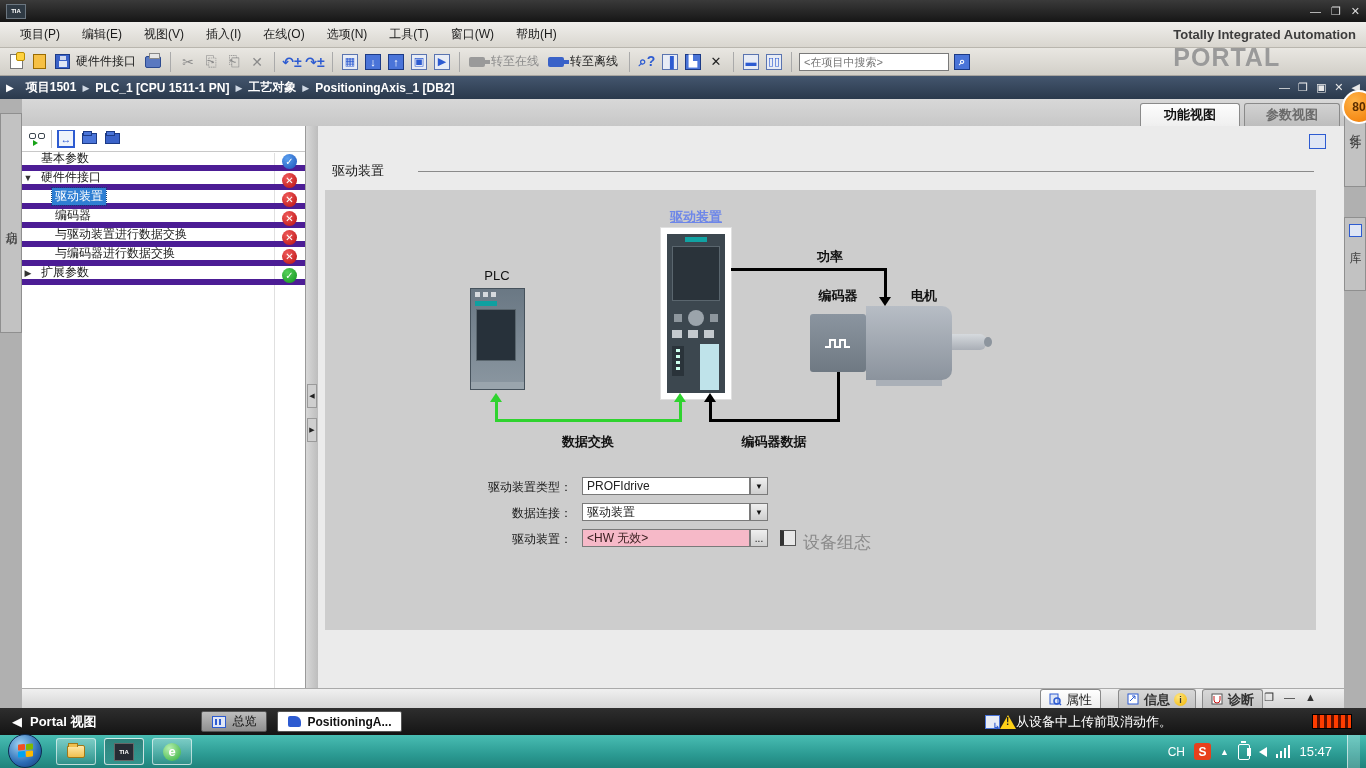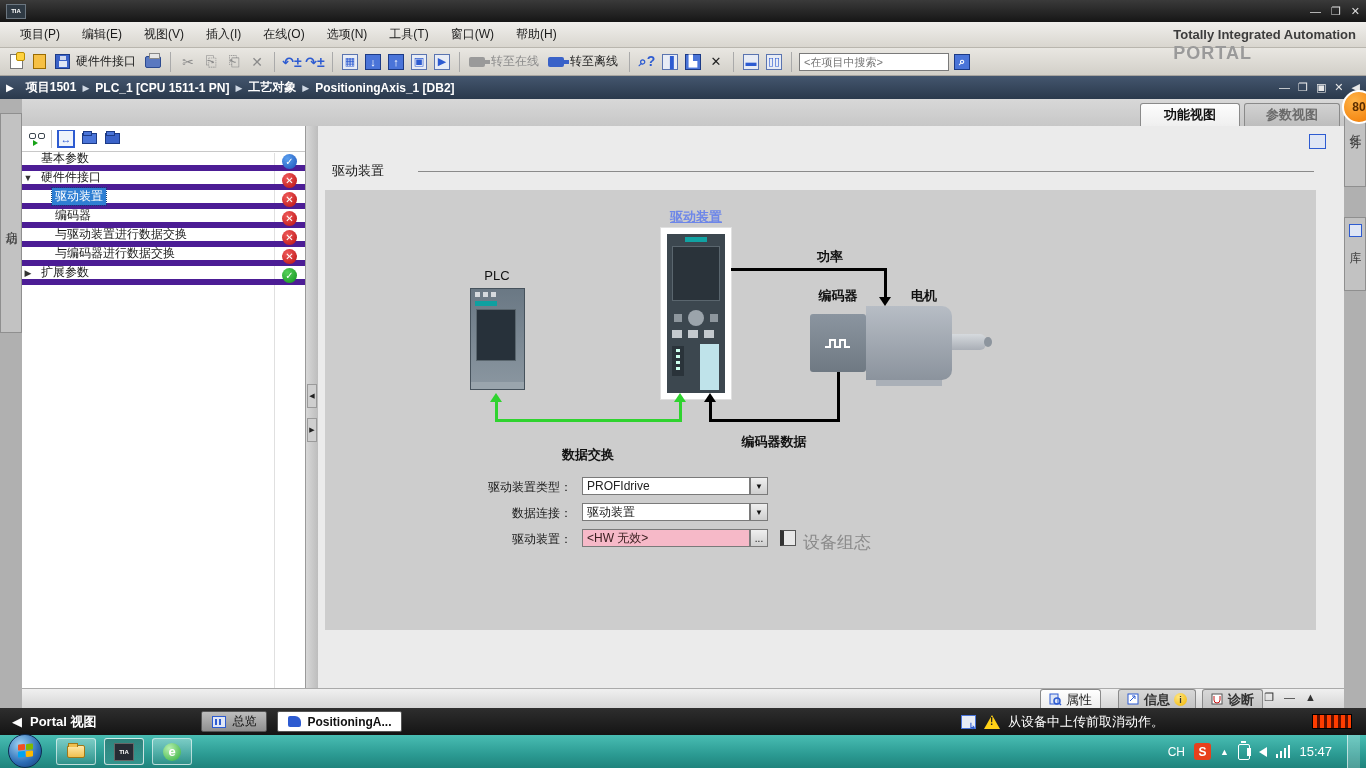--- a/index.html
+++ b/index.html
@@ -33,21 +33,21 @@
   .blubox.lite{background:#e8ecf5;color:#2d5bd1;border-color:#5a74b0}
   .plug{width:16px;height:10px;border-radius:2px;position:relative}
   .plug.gray{background:#9a9a9a}
   .plug.blue{background:#3a62c8}
   .plug::after{content:"";position:absolute;right:-5px;top:3px;width:5px;height:4px;background:inherit}
   .tool-label{font-size:12px;color:#1a1a1a;margin:0 4px 0 1px}
   .tool-label.dim{color:#8a8a8a}
   .search-box{width:150px;height:18px;border:1px solid #7a7a7a;background:#fff;font-size:11px;color:#8a8a8a;padding:1px 4px;font-family:inherit}
   .branding{right:10px;top:28px;text-align:left;line-height:1.15}
   .branding .l1{font-size:13px;font-weight:bold;color:#3c3c3c}
-  .branding .l2{font-size:18px;font-weight:bold;color:#9a9a9a;letter-spacing:1px}
+  .branding .l2{font-size:25px;font-weight:bold;color:#9a9a9a;letter-spacing:1px}
   
   .crumbbar{left:0;top:76px;width:1366px;height:23px;background:linear-gradient(#44566e,#2a394c);color:#fff;display:flex;align-items:center;padding:0 6px;gap:6px;font-weight:bold;font-size:12px}
   .crumb-sep{color:#cfd8e4;font-size:9px}
   .crumb-item{color:#fff}
   .crumb-arrow{color:#fff;font-size:10px;margin-right:6px}
   .crumb-wbtns{margin-left:auto;display:flex;gap:8px;font-size:11px;color:#e8e8e8;font-weight:normal}
   
   .rail{background:#b0b0b0;width:22px}
   .rail-tab{background:#c2c2c2;border:1px solid #8f8f8f;display:flex;flex-direction:column;align-items:center;gap:4px;padding:6px 0;width:22px}
   .vtext{writing-mode:vertical-rl;font-size:12px;color:#3c3c3c;letter-spacing:2px}
@@ -436,21 +436,21 @@
       <svg class="pulse-svg" width="30" height="16" viewBox="0 0 30 16">
         <polyline points="2,12 7,12 7,5 12,5 12,12 17,12 17,5 22,5 22,12 27,12" fill="none" stroke="#fff" stroke-width="2"></polyline>
       </svg>
     </div>
 
     <div class="vline g" style="left:170px;top:212px;height:20px"></div>
     <div class="hline g" style="left:170px;top:229px;width:187px"></div>
     <div class="vline g" style="left:354px;top:212px;height:20px"></div>
     <div class="arr gup" style="left:165px;top:203px"></div>
     <div class="arr gup" style="left:349px;top:203px"></div>
-    <div class="dlabel" style="left:213px;top:256px;width:100px">数据交换</div>
+    <div class="dlabel" style="left:213px;top:243px;width:100px">数据交换</div>
 
     <div class="vline" style="left:384px;top:212px;height:20px"></div>
     <div class="hline" style="left:384px;top:229px;width:131px"></div>
     <div class="vline" style="left:512px;top:182px;height:50px"></div>
     <div class="arr up" style="left:379px;top:203px"></div>
     <div class="dlabel" style="left:399px;top:243px;width:100px">编码器数据</div>
 
     <div class="frm-label" style="left:87px;top:289px">驱动装置类型：</div>
     <div class="frm-field" style="left:257px;top:287px">PROFIdrive</div>
     <div class="dd-btn" style="left:425px;top:287px">▼</div>
@@ -504,21 +504,21 @@
     <span>Portal 视图</span>
   </span>
   <span class="sb-btn gray">
     <span class="gridic"></span>
     <span>总览</span>
   </span>
   <span class="sb-btn white">
     <span class="axic"></span>
     <span>PositioningA...</span>
   </span>
-  <span style="margin-left:auto;display:flex;align-items:center;gap:8px;margin-right:14px">
+  <span style="margin-left:auto;display:flex;align-items:center;gap:0;margin-right:14px">
     <span class="docic"></span>
     <span class="warn-tri"></span>
     <span style="font-size:13px">从设备中上传前取消动作。</span>
     <span class="redbars" style="margin-left:140px"></span>
   </span>
 </div>
 
 <div class="abs taskbar">
   <span class="orb">
       <span class="flag">

